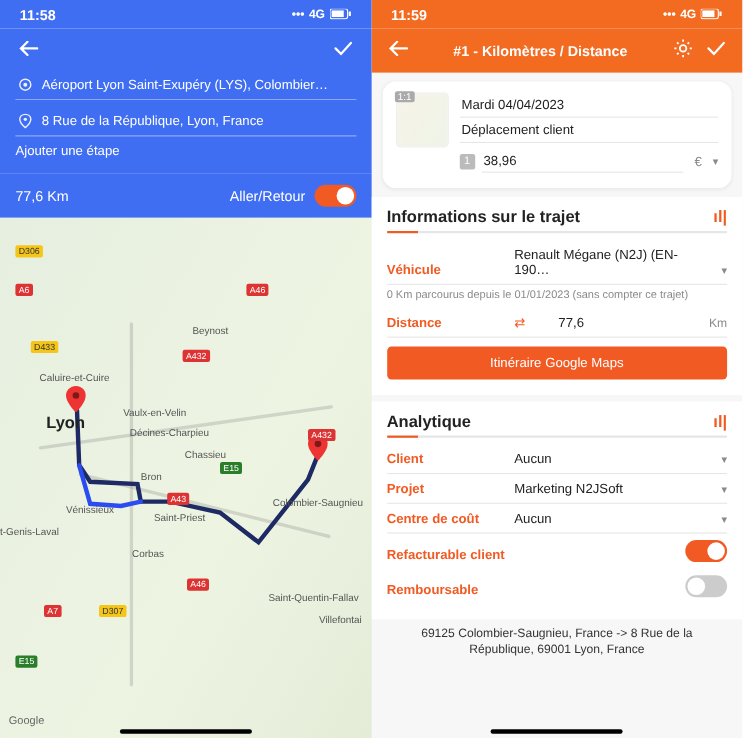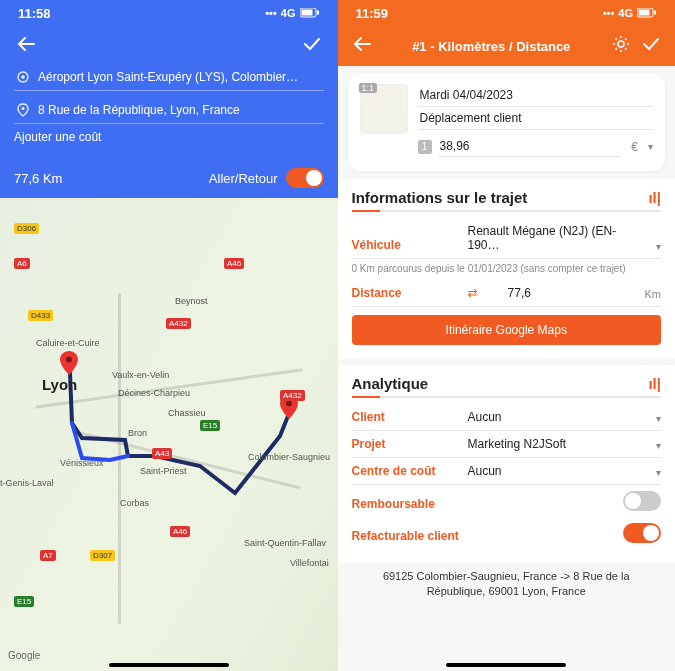--- a/index.html
+++ b/index.html
@@ -131,21 +131,21 @@
           </svg>
         <span>Aéroport Lyon Saint-Exupéry (LYS), Colombier…</span>
       </div>
       <div class="hb-field">
         <svg class="hb-icon" viewBox="0 0 14 14">
             <path d="M7 1 C4 1 2 3 2 5.5 C2 9 7 13 7 13 C7 13 12 9 12 5.5 C12 3 10 1 7 1 Z" fill="none" stroke="#fff" stroke-width="1.3"></path>
             <circle cx="7" cy="5.5" r="1.5" fill="#fff"></circle>
           </svg>
         <span>8 Rue de la République, Lyon, France</span>
       </div>
-      <div class="hb-step">Ajouter une coût</div>
+      <div class="hb-step">Ajouter une étape</div>
     </div>
   </div>
 
   <div class="dist-bar">
     <span>77,6 Km</span>
     <div style="display:flex;align-items:center;gap:8px">
       <span>Aller/Retour</span>
       <div class="toggle on">
           <div class="knob"></div>
         </div>
@@ -293,28 +293,28 @@
       <span class="info-label">Projet</span>
       <span class="info-val">Marketing N2JSoft</span>
       <span class="chev">▾</span>
     </div>
     <div class="info-row">
       <span class="info-label">Centre de coût</span>
       <span class="info-val">Aucun</span>
       <span class="chev">▾</span>
     </div>
     <div class="info-row" style="border-bottom:none">
+      <span class="info-label" style="width:auto;flex:1">Refacturable client</span>
+      <div class="toggle on">
+          <div class="knob"></div>
+        </div>
+    </div>
+    <div class="info-row" style="border-bottom:none">
       <span class="info-label" style="width:auto;flex:1">Remboursable</span>
       <div class="toggle off">
           <div class="knob"></div>
         </div>
     </div>
-    <div class="info-row" style="border-bottom:none">
-      <span class="info-label" style="width:auto;flex:1">Refacturable client</span>
-      <div class="toggle on">
-          <div class="knob"></div>
-        </div>
-    </div>
   </div>
 
   <div class="route-text">69125 Colombier-Saugnieu, France -&gt; 8 Rue de la République, 69001 Lyon, France</div>
   <div class="home-ind" style="background:#000"></div>
 </div>
 
 </body></html>

